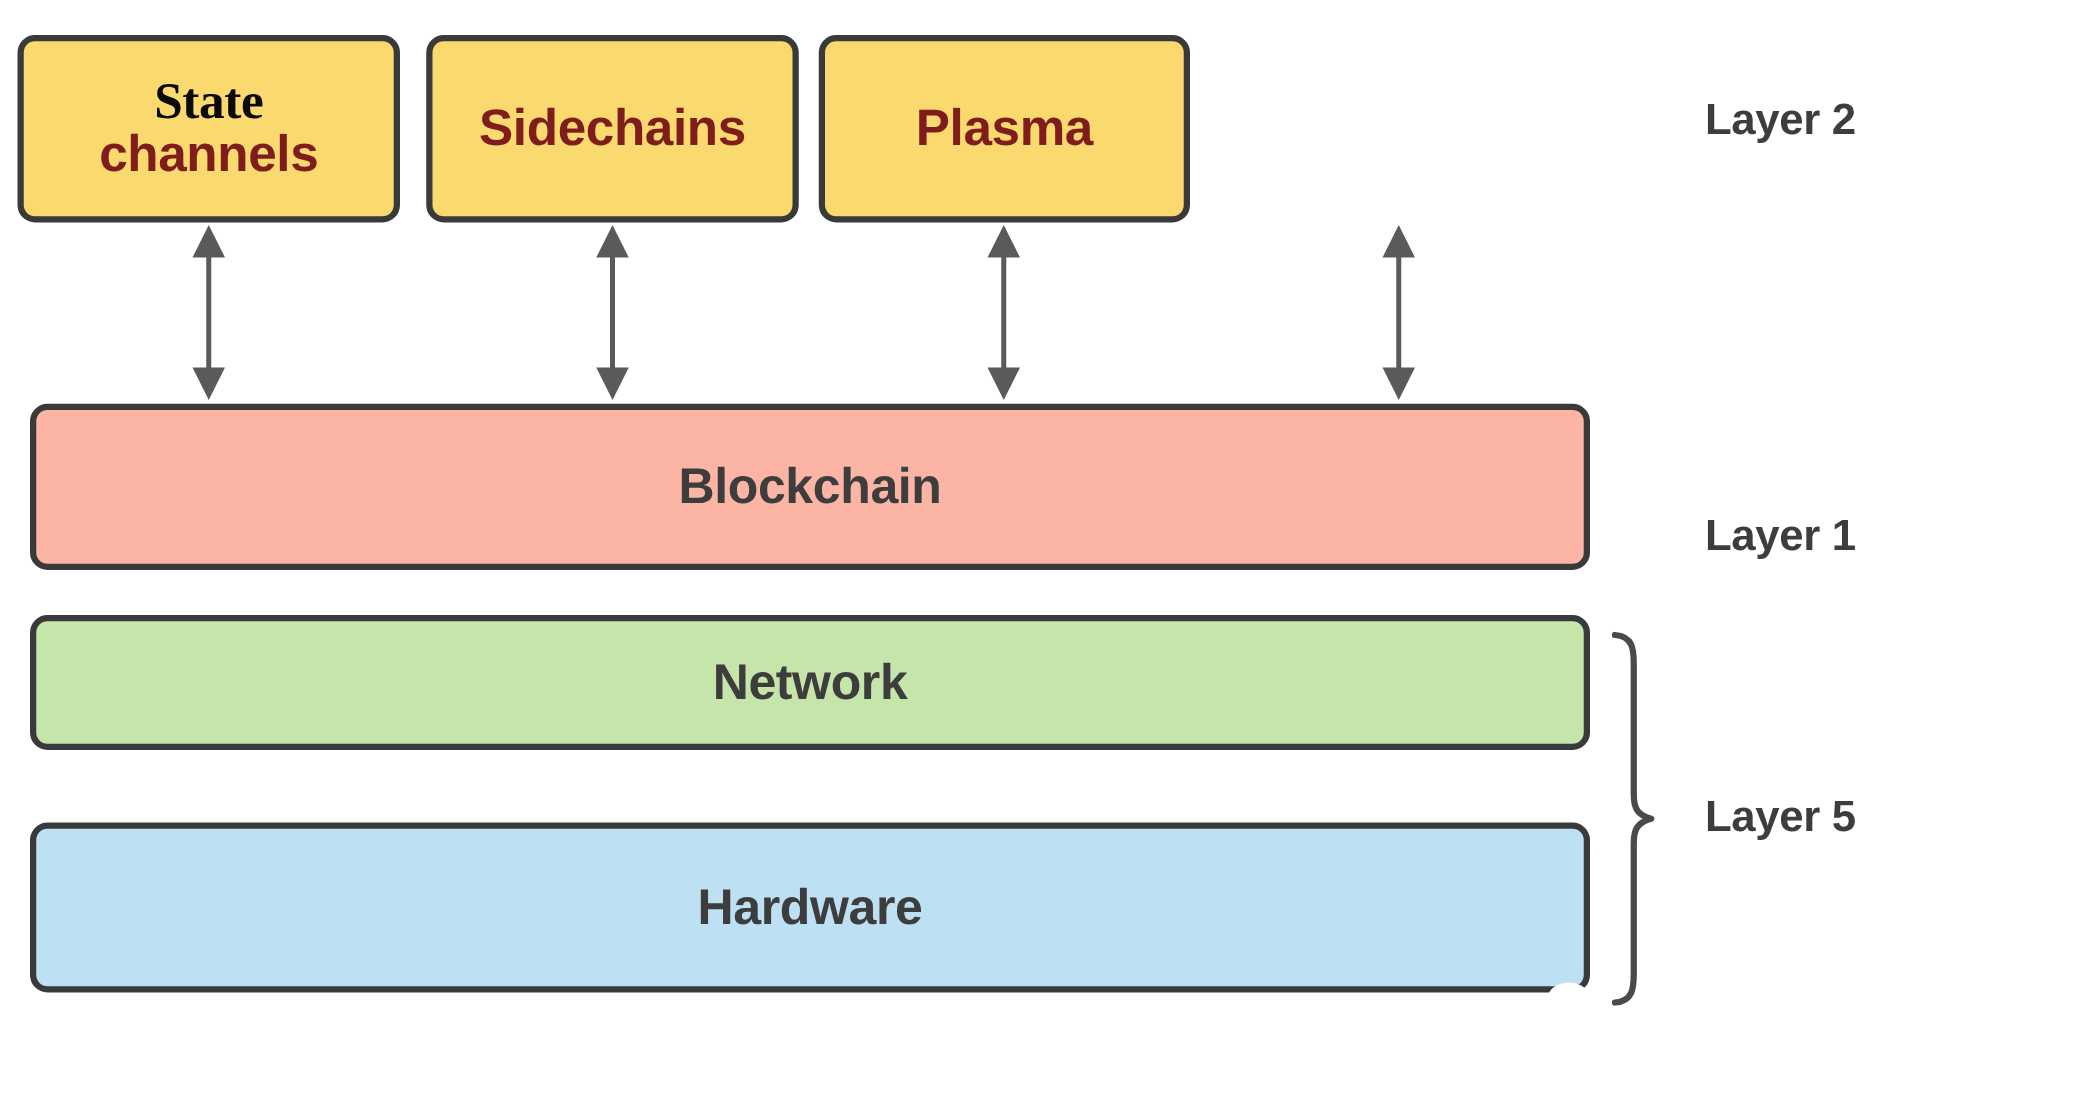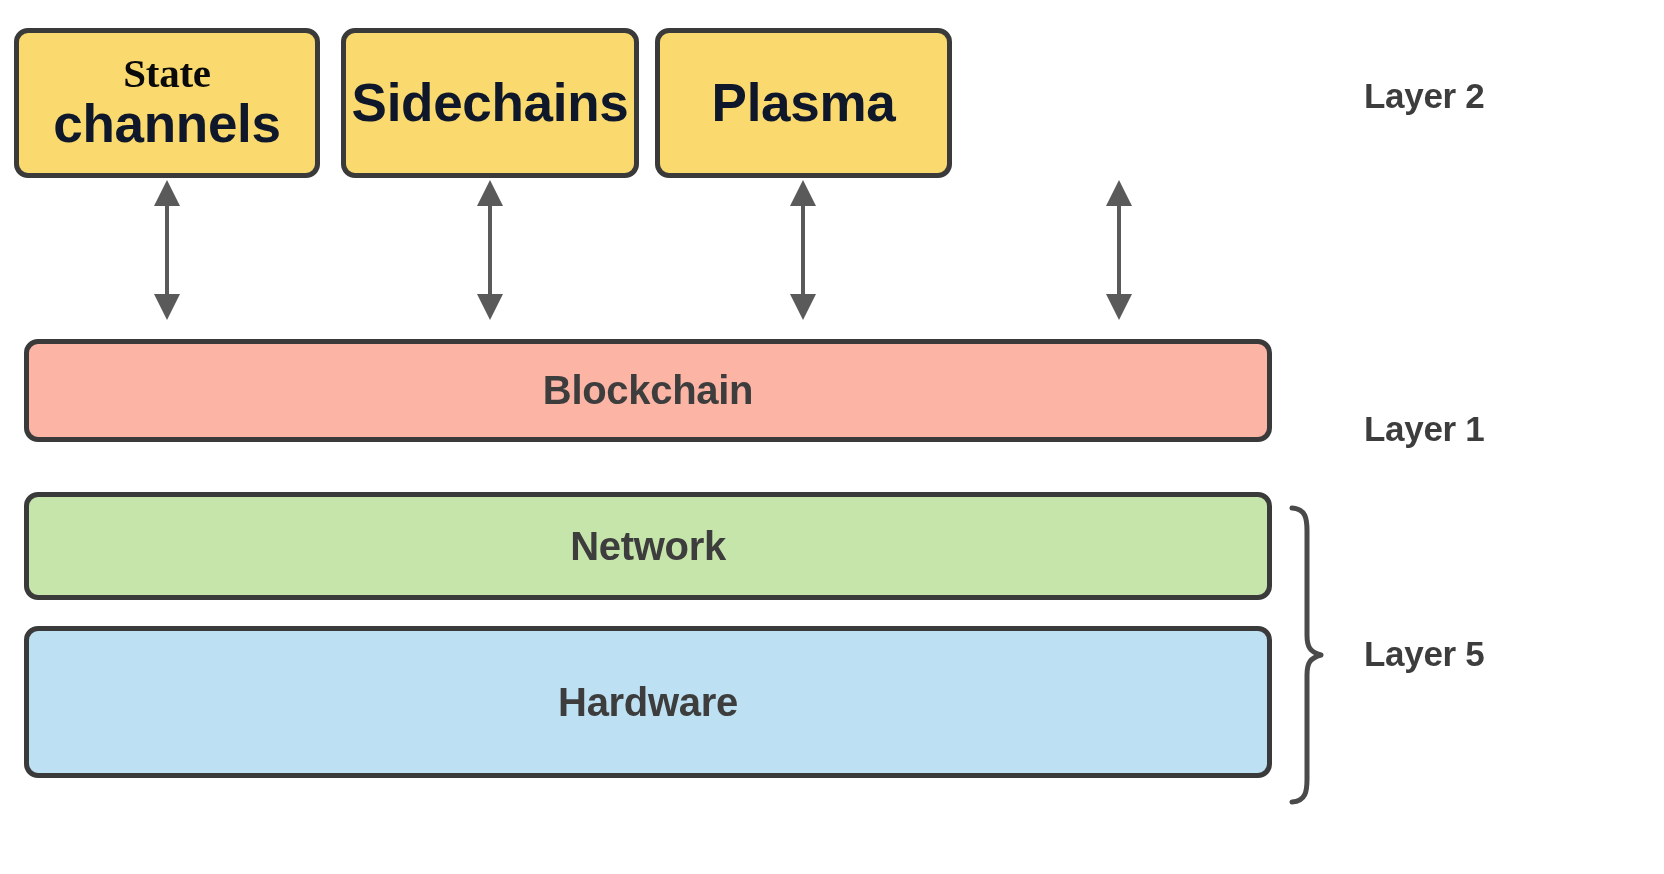--- a/index.html
+++ b/index.html
@@ -52,46 +52,46 @@
     display: block;
     font-family: "Liberation Serif", serif;
     color: #0a0a0a;
     font-weight: bold;
     font-size: 41px;
     line-height: 1.0;
   }
   .l2 .sans-line {
     display: block;
     font-family: "Liberation Sans", sans-serif;
-    color: #0f172a;
-    font-weight: bold;
-    font-size: 53px;
+    color: #7f1d1d;
+    font-weight: bold;
+    font-size: 41px;
     line-height: 1.12;
   }
 
   #box-state    { left: 14px;  width: 306px; }
   #box-side     { left: 341px; width: 298px; }
   #box-plasma   { left: 655px; width: 297px; }
   #box-rollups  { left: 970px; width: 300px; }
 
   
   .bar {
     left: 24px;
     width: 1248px;
     font-size: 40px;
     letter-spacing: -0.3px;
   }
   #bar-blockchain { top: 325px; height: 145px; background: #fcb4a5; }
   #bar-network    { top: 492px; height: 145px; background: #c6e5ab; }
   #bar-hardware   { top: 659px; height: 150px; background: #bde0f3; }
 
   
-  #bar-blockchain { top: 323px; height: 103px; margin-top: 16px; }
+  #bar-blockchain { top: 323px; height: 133px; }
   #bar-network    { top: 492px; height: 108px; }
-  #bar-hardware   { top: 626px; height: 152px; }
+  #bar-hardware   { top: 658px; height: 136px; }
 
   .bar-label {
     position: relative;
     left: 0px;
   }
 
   
   .arrow {
     position: absolute;
     width: 26px;

